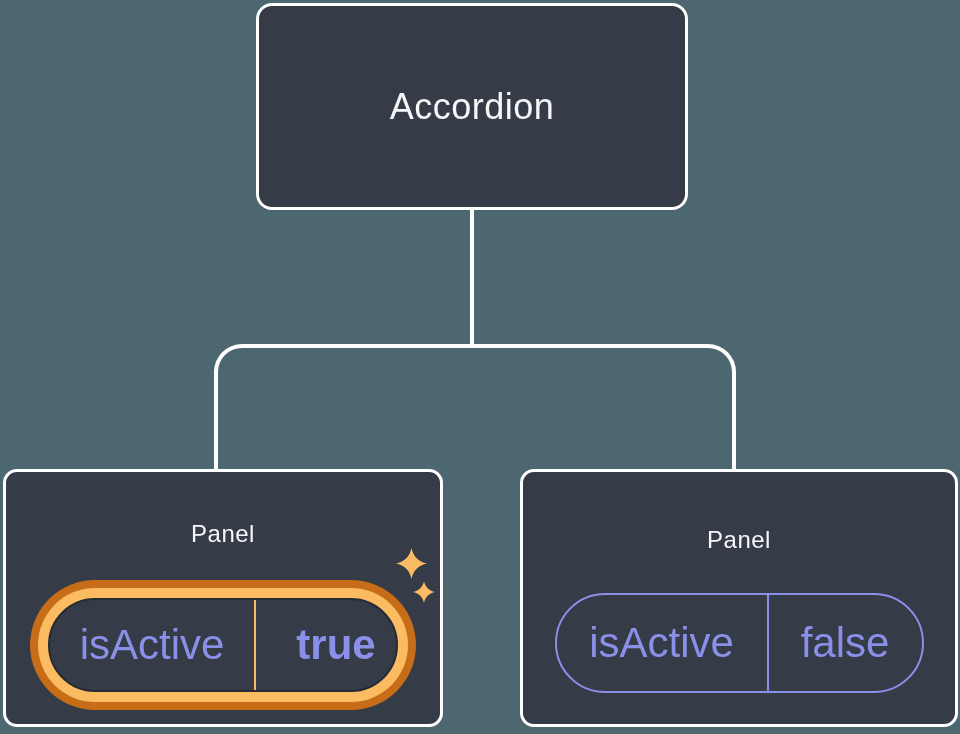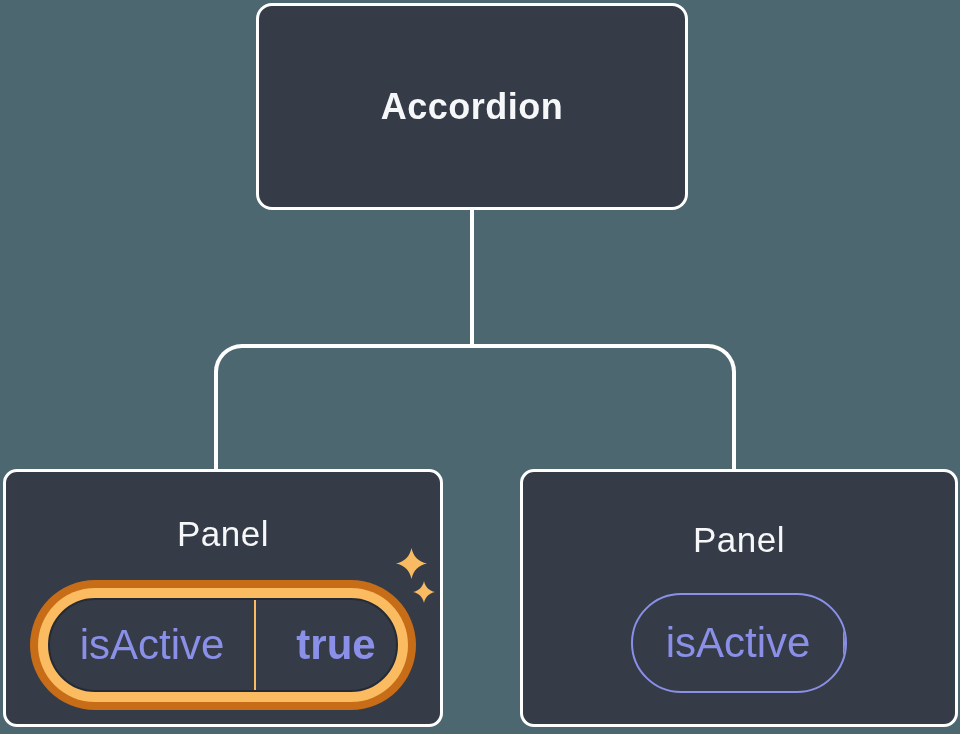--- a/index.html
+++ b/index.html
@@ -31,32 +31,32 @@
     position: absolute;
     background: var(--node-fill);
     border: 3px solid var(--node-border);
     color: var(--node-text);
   }
   .root-node {
     left: 256px; top: 3px;
     width: 432px; height: 207px;
     border-radius: 16px;
     display: flex; align-items: center; justify-content: center;
-    font-size: 36px; font-weight: 700; letter-spacing: 0.5px;
+    font-size: 36px; font-weight: 400; letter-spacing: 0.5px;
   }
   .panel-node {
     top: 469px;
     height: 258px;
     border-radius: 14px;
     display: flex; flex-direction: column; align-items: center;
   }
   .panel-left  { left: 3px;   width: 440px; padding-top: 40px; }
   .panel-right { left: 520px; width: 438px; padding-top: 46px; }
   .panel-title {
-    font-size: 35px; font-weight: 500; letter-spacing: 0.5px;
+    font-size: 24px; font-weight: 500; letter-spacing: 0.5px;
     line-height: 44px; color: var(--node-text);
   }
 
   
   .trunk {
     position: absolute;
     left: 470px; top: 209px;
     width: 4px; height: 138px;
     background: var(--node-border);
   }
@@ -150,16 +150,17 @@
       </svg>
     </span>
   </div>
 
   <div class="node panel-node panel-right">
     <div class="panel-title">Panel</div>
 
     <div class="pill pill-inactive">
       <div class="cell name">isActive</div>
       <div class="divider"></div>
+      <div class="cell value">false</div>
     </div>
   </div>
 
 </div>
 
 </body></html>

